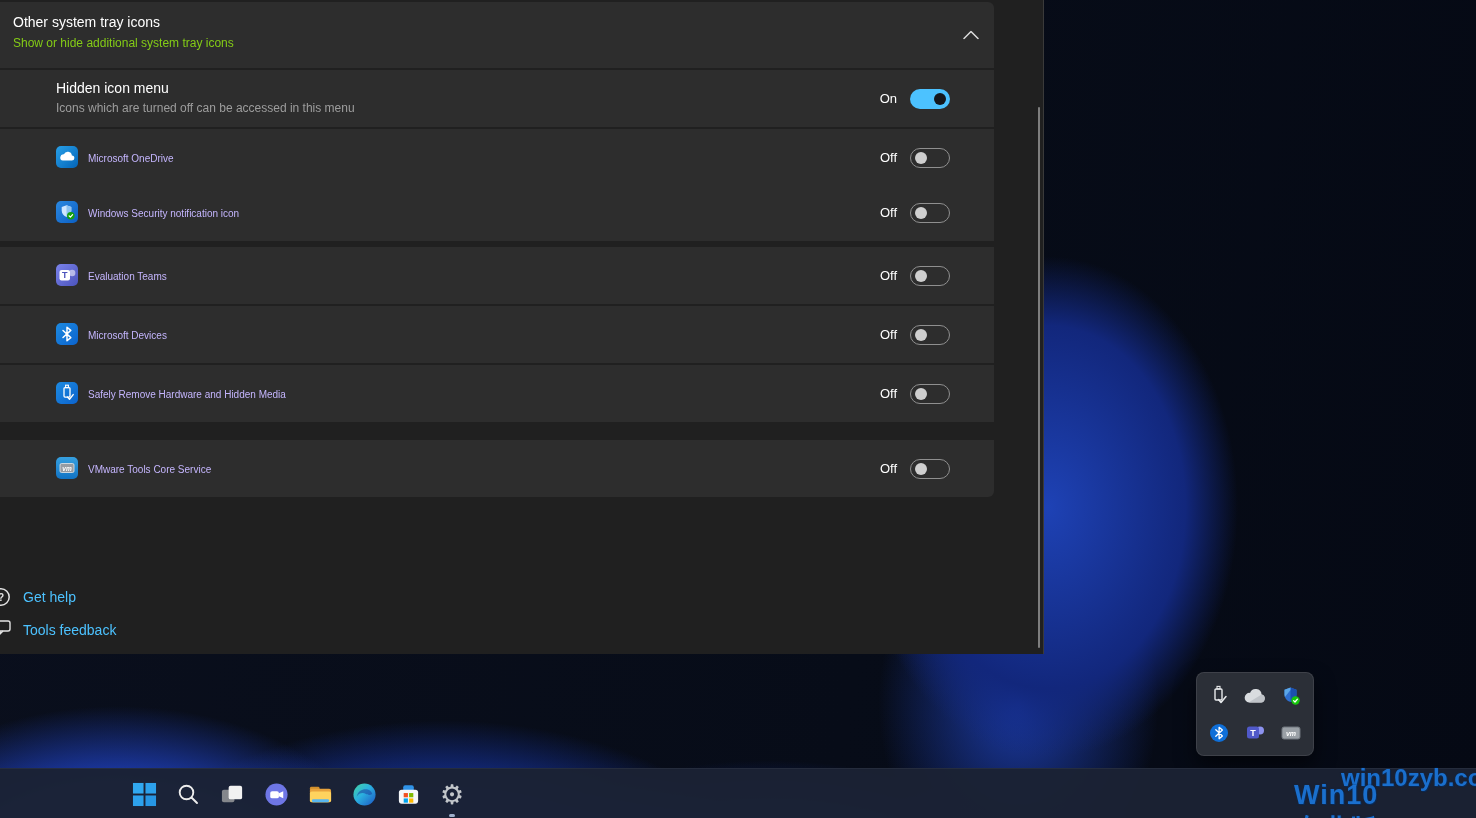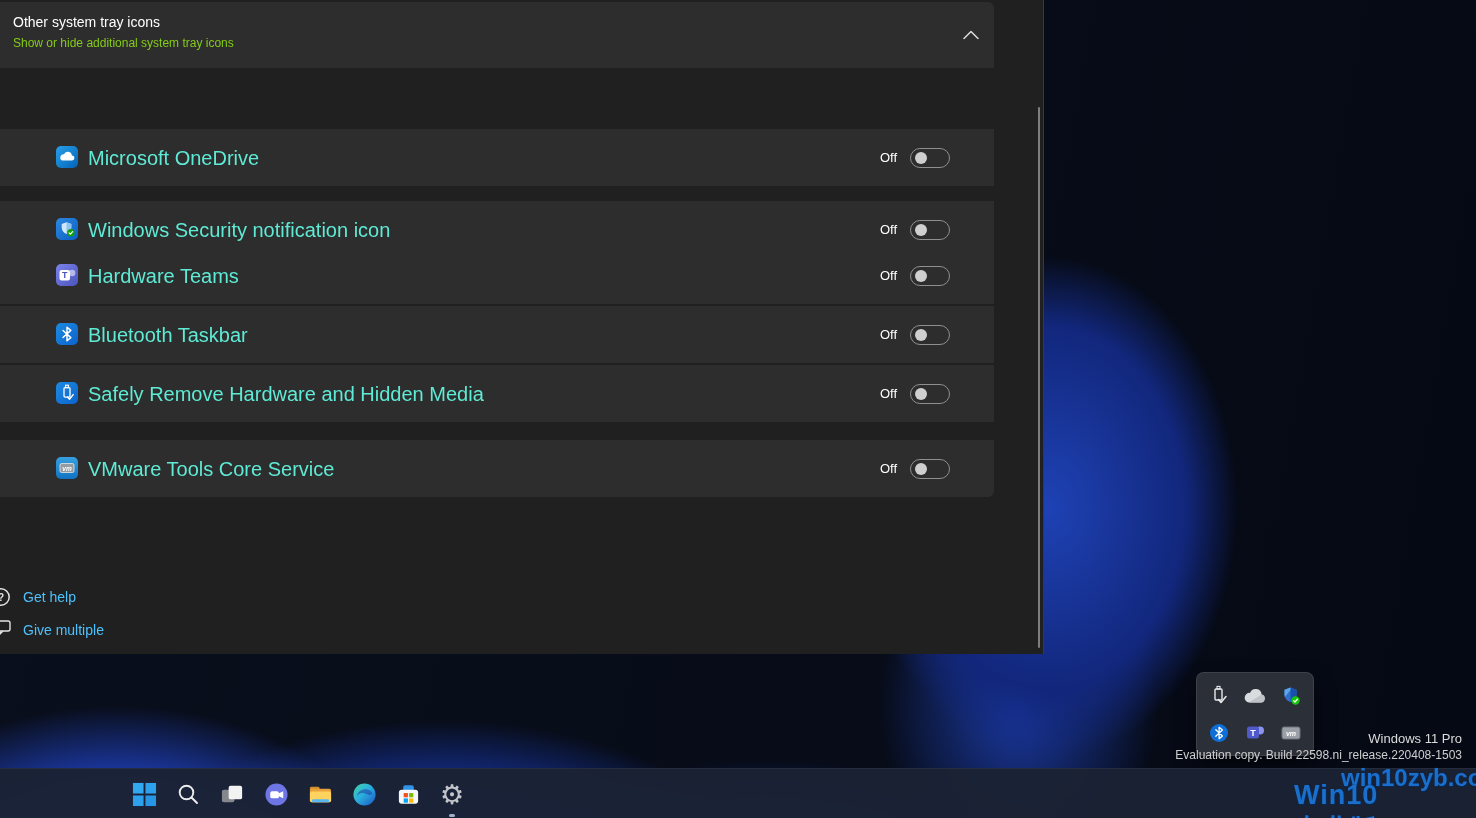--- a/index.html
+++ b/index.html
@@ -23,21 +23,21 @@
   .card-title { position:absolute; left:13px; top:12px; font-size:14px; color:#ffffff; }
   .card-sub   { position:absolute; left:13px; top:34px; font-size:12px; color:#84cc16; }
   .chev { position:absolute; right:15px; top:50%; transform:translateY(-50%); }
   .expander-header { top:2px; height:66px; border-radius:0 6px 0 0; cursor:pointer; }
   .behaviors-card  { top:488px; height:64px; border-radius:0 6px 6px 0; cursor:pointer; }
 
   .row { height:57px; }
   .row.tall .row-title { position:absolute; left:56px; top:10px; font-size:14px; color:#fff; }
   .row.tall .row-sub   { position:absolute; left:56px; top:31px; font-size:12px; color:#9d9d9d; }
   .row .tile { position:absolute; left:56px; top:17px; width:22px; height:22px; border-radius:5px; }
-  .row .row-label { position:absolute; left:88px; top:50%; transform:translateY(-50%); font-size:20px; color:#5eead4; }
+  .row .row-label { position:absolute; left:88px; top:50%; transform:translateY(-50%); font-size:10px; color:#c4b5fd; }
   .row-right { position:absolute; right:44px; top:50%; transform:translateY(-50%);
     display:flex; align-items:center; gap:13px; }
   .state-label { font-size:13px; color:#fff; }
 
   .toggle { position:relative; width:40px; height:20px; border-radius:10px; cursor:pointer; }
   .toggle.on { background:#4cc2ff; }
   .toggle.on::after { content:""; position:absolute; right:4px; top:4px; width:12px; height:12px;
     border-radius:50%; background:#15181d; }
   .toggle.off { border:1px solid #8f8f8f; background:transparent; }
   .toggle.off::after { content:""; position:absolute; left:4px; top:3px; width:12px; height:12px;
@@ -96,35 +96,43 @@
   <div class="settings-window">
 
     <section class="card expander-header">
       <div class="card-title">Other system tray icons</div>
       <div class="card-sub">Show or hide additional system tray icons</div>
       <svg class="chev" width="16" height="9" viewBox="0 0 16 9">
           <polyline points="1,8 8,1 15,8" fill="none" stroke="#dcdcdc" stroke-width="1.5" stroke-linecap="round" stroke-linejoin="round"></polyline>
         </svg>
     </section>
 
+    <section class="row tall" style="top:70px">
+      <div class="row-title">Hidden icon menu</div>
+      <div class="row-sub">Icons which are turned off can be accessed in this menu</div>
+      <div class="row-right">
+        <span class="state-label">On</span>
+        <div class="toggle on"></div>
+      </div>
+    </section>
 
     <section class="row" style="top:129px">
       <span class="tile onedrive">
         <svg width="22" height="22" viewBox="0 0 22 22">
             <path d="M6.8 14.6h8.8a2.6 2.6 0 0 0 .3-5.2 4.2 4.2 0 0 0-8-1.1 3.2 3.2 0 0 0-1.1 6.3z" fill="#fff"></path>
           </svg>
       </span>
       <span class="row-label">Microsoft OneDrive</span>
       <div class="row-right">
         <span class="state-label">Off</span>
         <div class="toggle off"></div>
       </div>
     </section>
 
-    <section class="row" style="top:201px">
+    <section class="row" style="top:184px">
       <span class="tile security">
         <svg width="22" height="22" viewBox="0 0 22 22">
           <path d="M10.5 4.2 15.3 6v3.6c0 3.2-2 5.3-4.8 6.4-2.8-1.1-4.8-3.2-4.8-6.4V6z" fill="#cfe6ff"></path>
           <path d="M10.5 4.2 15.3 6v3.6c0 3.2-2 5.3-4.8 6.4z" fill="#8fc3f2"></path>
           <circle cx="14.8" cy="14.8" r="3.8" fill="#13a10e"></circle>
           <polyline points="13.1,14.9 14.4,16.2 16.6,13.6" fill="none" stroke="#fff" stroke-width="1.2" stroke-linecap="round" stroke-linejoin="round"></polyline>
         </svg>
       </span>
       <span class="row-label">Windows Security notification icon</span>
       <div class="row-right">
@@ -134,34 +142,34 @@
     </section>
 
     <section class="row" style="top:247px">
       <span class="tile teams">
         <svg width="22" height="22" viewBox="0 0 22 22">
           <circle cx="16.2" cy="9" r="3.2" fill="rgba(255,255,255,.55)"></circle>
           <rect x="3.5" y="6" width="10.5" height="10.5" rx="2" fill="#fff"></rect>
           <text x="8.7" y="14.2" font-size="9" font-weight="bold" fill="#4b53bc" text-anchor="middle" font-family="Liberation Sans, sans-serif">T</text>
         </svg>
       </span>
-      <span class="row-label">Hardware Teams</span>
+      <span class="row-label">Evaluation Teams</span>
       <div class="row-right">
         <span class="state-label">Off</span>
         <div class="toggle off"></div>
       </div>
     </section>
 
     <section class="row" style="top:306px">
       <span class="tile bluetooth">
         <svg width="22" height="22" viewBox="0 0 22 22">
             <polyline points="7,7.5 14.8,14.6 11,17.8 11,4.2 14.8,7.4 7,14.5" fill="none" stroke="#fff" stroke-width="1.5" stroke-linecap="round" stroke-linejoin="round"></polyline>
           </svg>
       </span>
-      <span class="row-label">Bluetooth Taskbar</span>
+      <span class="row-label">Microsoft Devices</span>
       <div class="row-right">
         <span class="state-label">Off</span>
         <div class="toggle off"></div>
       </div>
     </section>
 
     <section class="row" style="top:365px">
       <span class="tile safely">
         <svg width="22" height="22" viewBox="0 0 22 22">
           <rect x="8" y="5.6" width="6" height="9.5" rx="1" fill="none" stroke="#fff" stroke-width="1.3"></rect>
@@ -202,21 +210,21 @@
     </div>
     <div class="link-row" style="left:0; top:619px">
       <span class="link-icon">
         <svg width="20" height="20" viewBox="0 0 20 20">
           <rect x="6" y="1" width="13" height="10" rx="2" fill="none" stroke="#e2e2e2" stroke-width="1.4"></rect>
           <polyline points="9,11 9,14 12,11" fill="none" stroke="#e2e2e2" stroke-width="1.4" stroke-linejoin="round"></polyline>
           <circle cx="3.5" cy="11.5" r="2.4" fill="#e2e2e2"></circle>
           <path d="M0 18c.4-2.4 1.8-3.6 3.5-3.6S6.6 15.6 7 18z" fill="#e2e2e2"></path>
         </svg>
       </span>
-      <span class="link-text">Give multiple</span>
+      <span class="link-text">Tools feedback</span>
     </div>
 
     <div class="scrollbar"></div>
   </div>
 
   <div class="tray-flyout">
     <div class="fly-cell">
       <svg width="20" height="22" viewBox="0 0 20 22">
         <rect x="6" y="4" width="7" height="11" rx="1" fill="none" stroke="#e8eaec" stroke-width="1.4"></rect>
         <rect x="8" y="1.4" width="3" height="2.6" fill="none" stroke="#e8eaec" stroke-width="1.1"></rect>
@@ -252,24 +260,20 @@
       </svg>
     </div>
     <div class="fly-cell">
       <svg width="22" height="18" viewBox="0 0 22 18">
         <rect x="2" y="3" width="18" height="12" rx="2" fill="#9aa0a6" stroke="#6f757c" stroke-width="1"></rect>
         <text x="11" y="12" font-size="7" font-weight="bold" font-style="italic" fill="#fff" text-anchor="middle" font-family="Liberation Sans, sans-serif">vm</text>
       </svg>
     </div>
   </div>
 
-  <div class="winver">
-    <div class="l1">Windows 11 Pro</div>
-    <div class="l2">Evaluation copy. Build 22598.ni_release.220408-1503</div>
-  </div>
 
   <div class="taskbar">
     <div class="apps">
       <div class="app-cell">
         <svg width="25" height="25" viewBox="0 0 26 26">
           <rect x="1" y="1" width="11" height="11" fill="#31a8f0"></rect>
             <rect x="14" y="1" width="11" height="11" fill="#2da1ec"></rect>
           <rect x="1" y="14" width="11" height="11" fill="#2da1ec"></rect>
             <rect x="14" y="14" width="11" height="11" fill="#2796e4"></rect>
         </svg>

